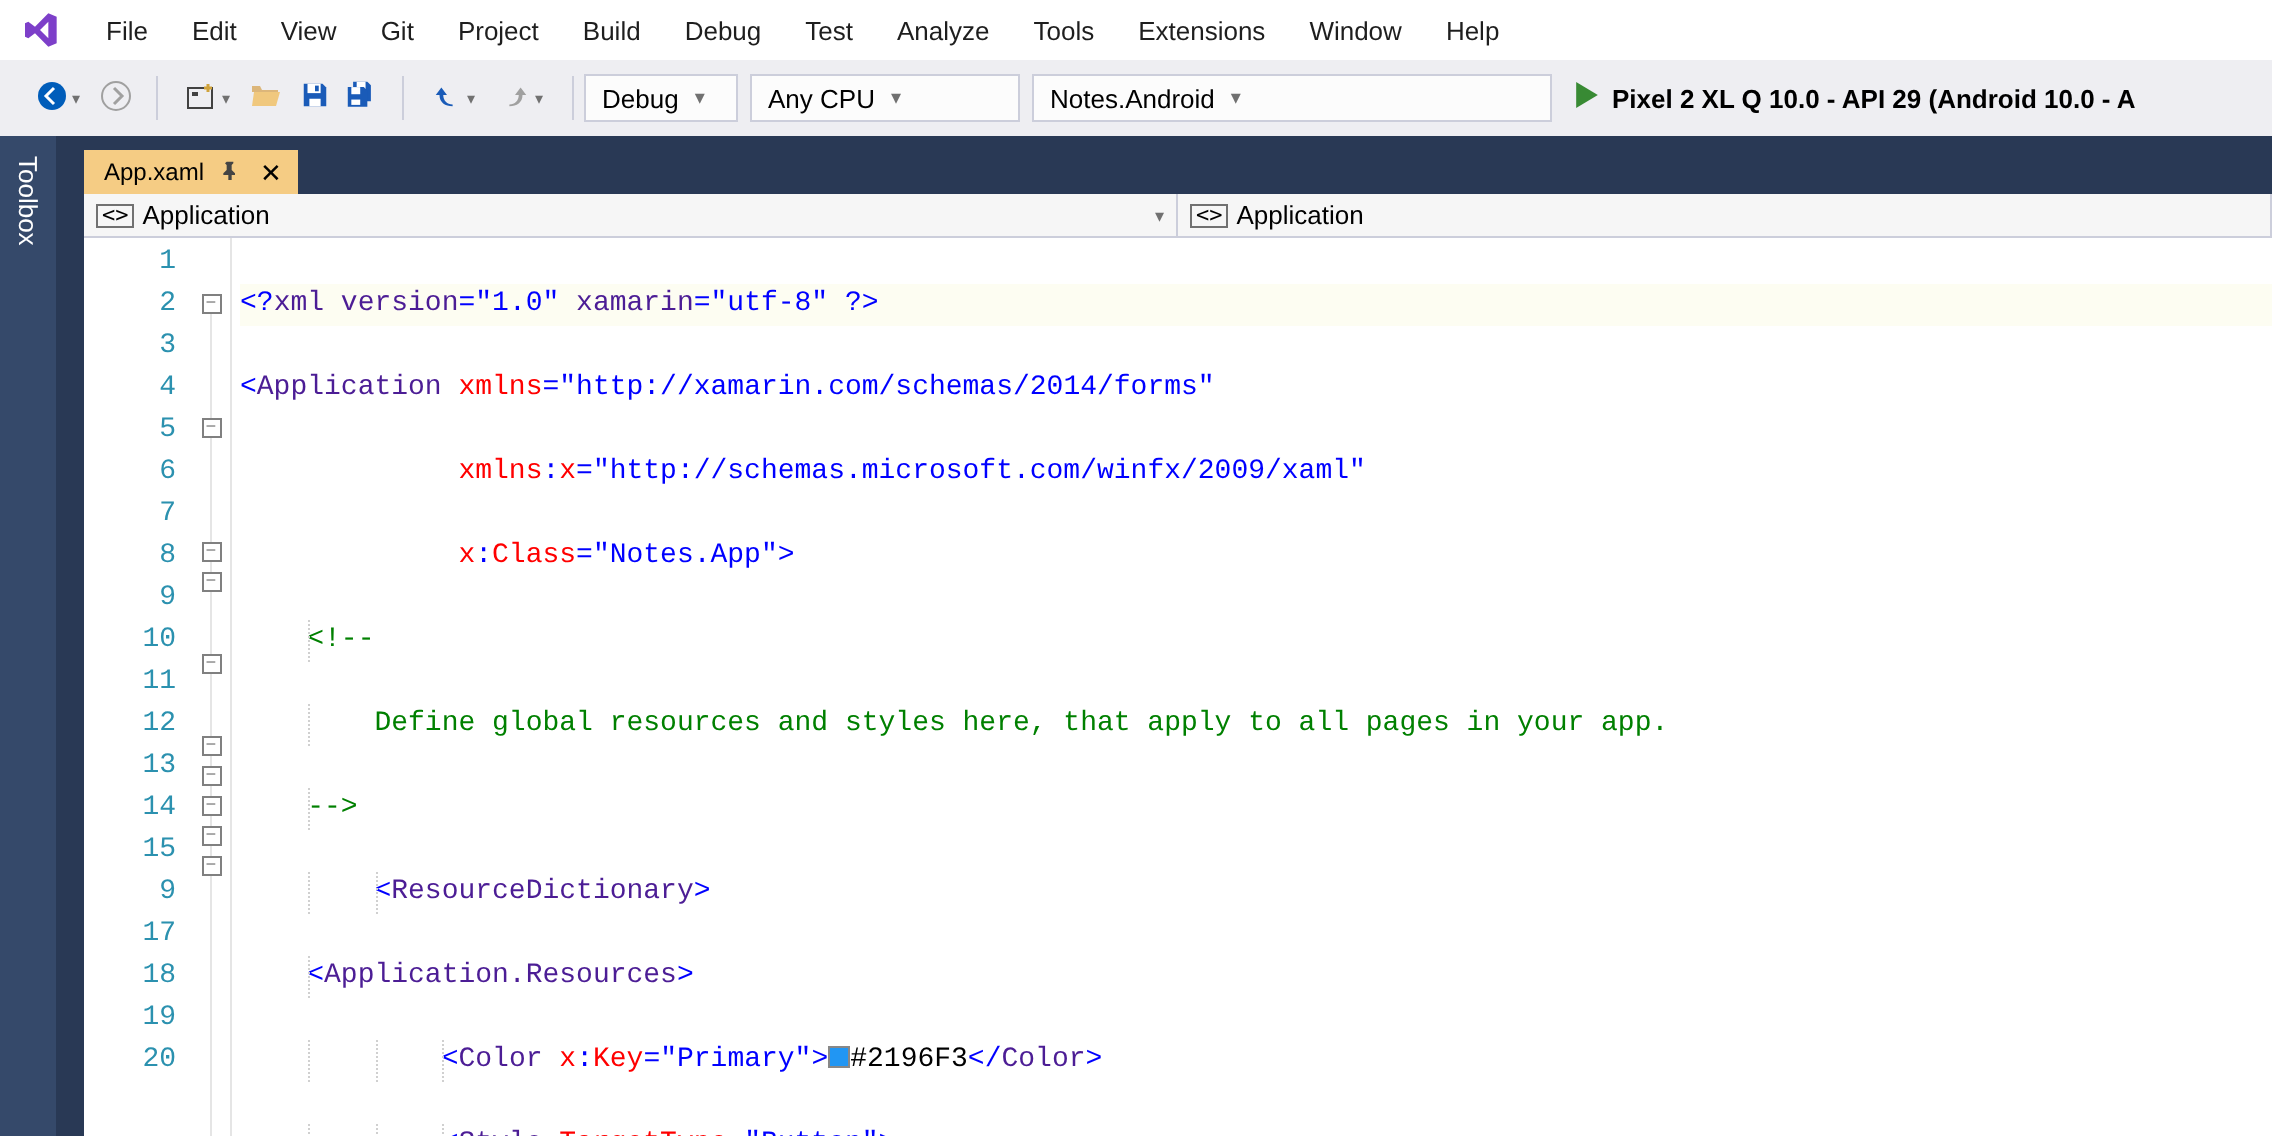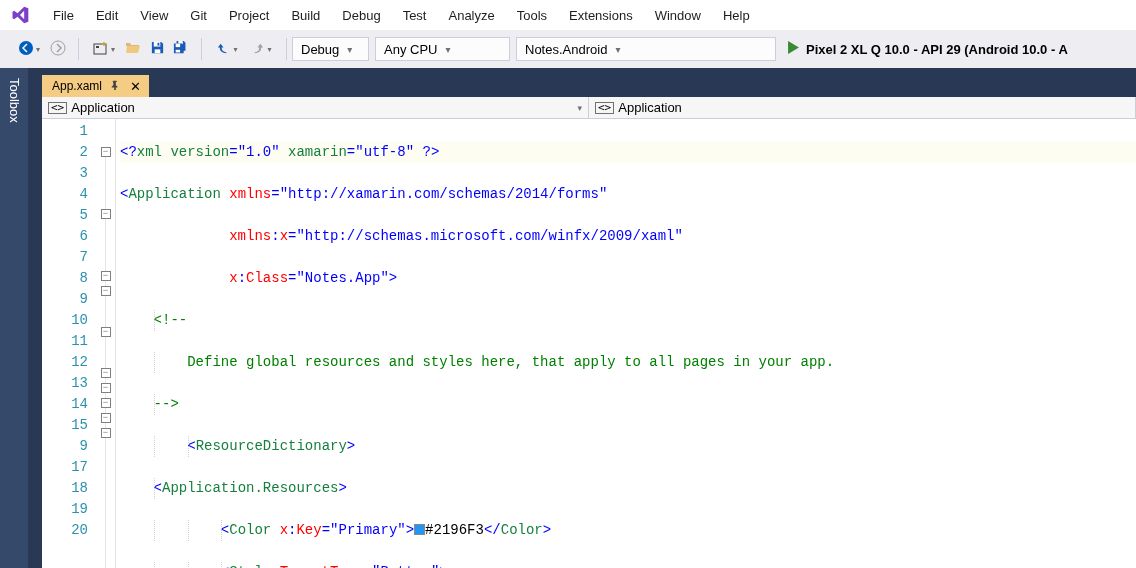--- a/index.html
+++ b/index.html
@@ -61,21 +61,21 @@
 .fold-box { width: 10px; height: 10px; border: 1px solid #808080; margin: 5px auto; font-size: 9px; line-height: 8px; text-align: center; color: #808080; cursor: pointer; background: #fff; position: relative; z-index: 2; }
 .fold-spacer { height: 21px; }
 .fold-vline { position: absolute; left: 9px; top: 31px; bottom: 0; width: 1px; background: #e5e5e5; }
 .code-content { flex: 1; padding-top: 2px; padding-left: 4px; line-height: 21px; white-space: pre; position: relative; }
 .code-line { height: 21px; position: relative; }
 .indent-guide { position: absolute; top: 0; bottom: 0; width: 1px; border-left: 1px dotted #d0d0d0; }
 .hl-line { background: #fdfdf2; }
 
 
 .c-blue { color: #0000ff; }
-.c-brown { color: #15803d; }
+.c-brown { color: #4c1d95; }
 .c-red { color: #ff0000; }
 .c-text { color: #000; }
 .c-comment { color: #008000; }
 .color-swatch { display: inline-block; width: 11px; height: 11px; border: 1px solid #888; vertical-align: -1px; }
 .sw-primary { background: #2196F3; }
 </style>
 </head>
 <body>
 
 <div class="menubar">

